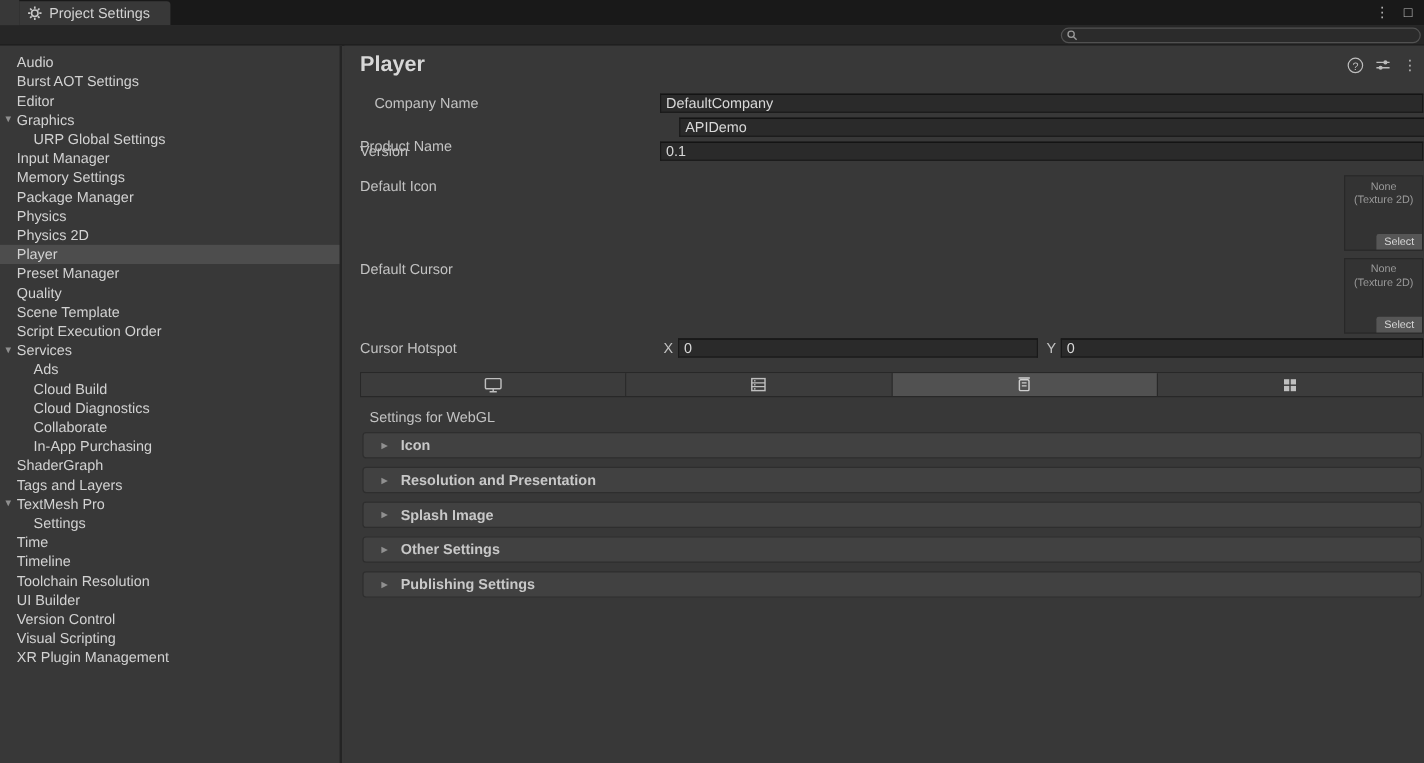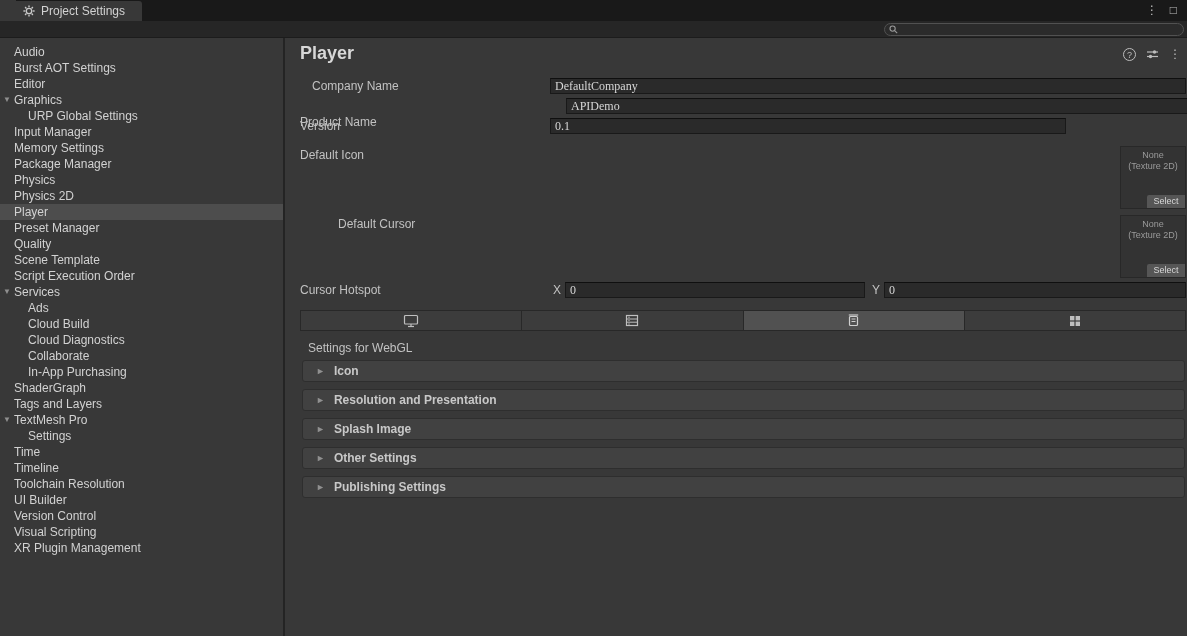--- a/index.html
+++ b/index.html
@@ -26,21 +26,21 @@
   .side-item .tri { position:absolute; left:3px; top:0; font-size:8px; color:#8F8F8F; line-height:16px; }
 
   
   .main { position:absolute; left:287px; top:38px; width:900px; height:598px; background:#383838; }
   .page-title { position:absolute; left:13px; top:5px; font-size:18px; font-weight:bold; color:#D8D8D8; }
   .head-icons { position:absolute; right:6px; top:9px; display:flex; align-items:center; gap:10px; }
   .help-circle { width:13px; height:13px; border:1px solid #BDBDBD; border-radius:50%; font-size:9px; color:#BDBDBD; text-align:center; line-height:12px; }
   .kebab { color:#BDBDBD; font-size:12px; }
 
   .flabel { position:absolute; left:13px; font-size:12px; color:#C2C2C2; height:16px; line-height:16px; }
-  .tf { position:absolute; height:16px; background:#2A2A2A; border:1px solid #191919; border-top-color:#0F0F0F; color:#D8D8D8; font-size:12px; font-family:Liberation Serif, serif; padding:0 4px; outline:none; }
+  .tf { position:absolute; height:16px; background:#2A2A2A; border:1px solid #191919; border-top-color:#0F0F0F; color:#D8D8D8; font-size:12px; font-family:Liberation Sans, sans-serif; padding:0 4px; outline:none; }
 
   .obj-box { position:absolute; width:66px; height:63px; background:#333333; border:1px solid #282828; }
   .obj-none { font-size:9px; color:#9A9A9A; text-align:center; line-height:11px; padding-top:3px; }
   .obj-select { position:absolute; right:0; bottom:0; height:13px; width:38px; background:#565656; border-radius:2px 0 0 0; font-size:9px; color:#D8D8D8; text-align:center; line-height:13px; cursor:default; }
 
   .axis-label { position:absolute; font-size:12px; color:#C2C2C2; height:16px; line-height:16px; }
 
   .tabbar { position:absolute; left:13px; top:272px; width:886px; height:21px; display:flex; border:1px solid #282828; background:#3C3C3C; }
   .ptab { flex:1; display:flex; align-items:center; justify-content:center; border-right:1px solid #282828; background:#3C3C3C; cursor:default; }
   .ptab:last-child { border-right:none; }
@@ -146,32 +146,32 @@
     <span class="kebab">⋮</span>
   </div>
 
   <div class="flabel" style="top:40px;margin-left:12px;">Company Name</div>
   <input class="tf" style="left: 263px; top: 40px; width: 636px;" value="DefaultCompany">
 
   <div class="flabel" style="top:76px;">Product Name</div>
   <input class="tf" style="left: 279px; top: 60px; width: 736px;" value="APIDemo">
 
   <div class="flabel" style="top:80px;">Version</div>
-  <input class="tf" style="left: 263px; top: 80px; width: 516px;" value="0.1">
+  <input class="tf" style="left: 263px; top: 80px; width: 636px;" value="0.1">
 
   <div class="flabel" style="top:109px;">Default Icon</div>
   <div class="obj-box" style="left:833px; top:108px;">
     <div class="obj-none">
       <div>None</div>
       <div>(Texture 2D)</div>
     </div>
     <div class="obj-select">Select</div>
   </div>
 
-  <div class="flabel" style="top:178px;margin-left:38px;">Default Cursor</div>
+  <div class="flabel" style="top:178px;">Default Cursor</div>
   <div class="obj-box" style="left:833px; top:177px;">
     <div class="obj-none">
       <div>None</div>
       <div>(Texture 2D)</div>
     </div>
     <div class="obj-select">Select</div>
   </div>
 
   <div class="flabel" style="top:244px;">Cursor Hotspot</div>
   <div class="axis-label" style="left:266px; top:244px;">X</div>

